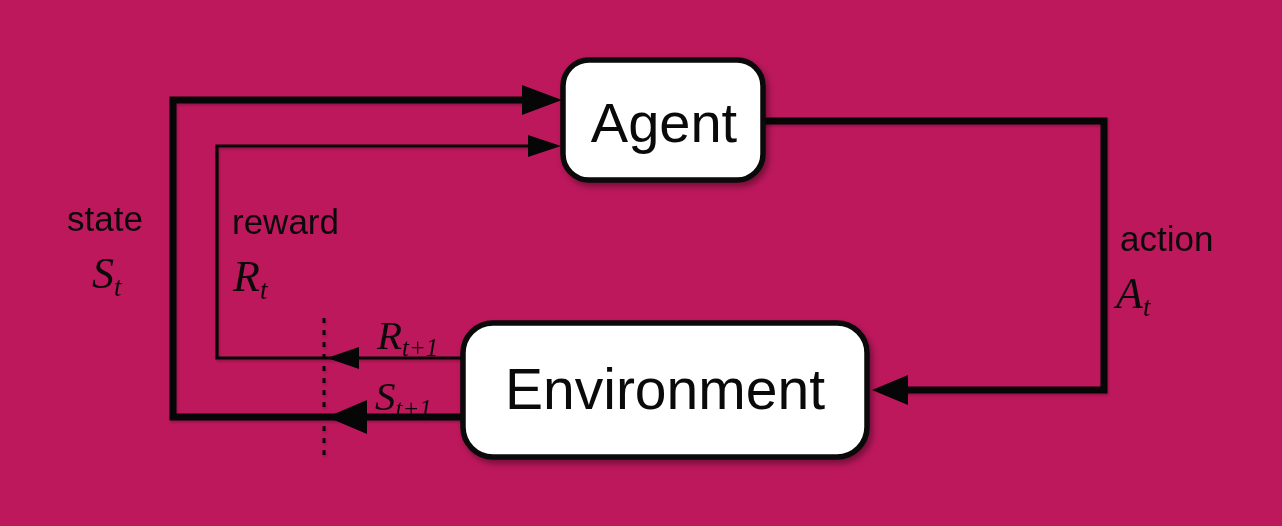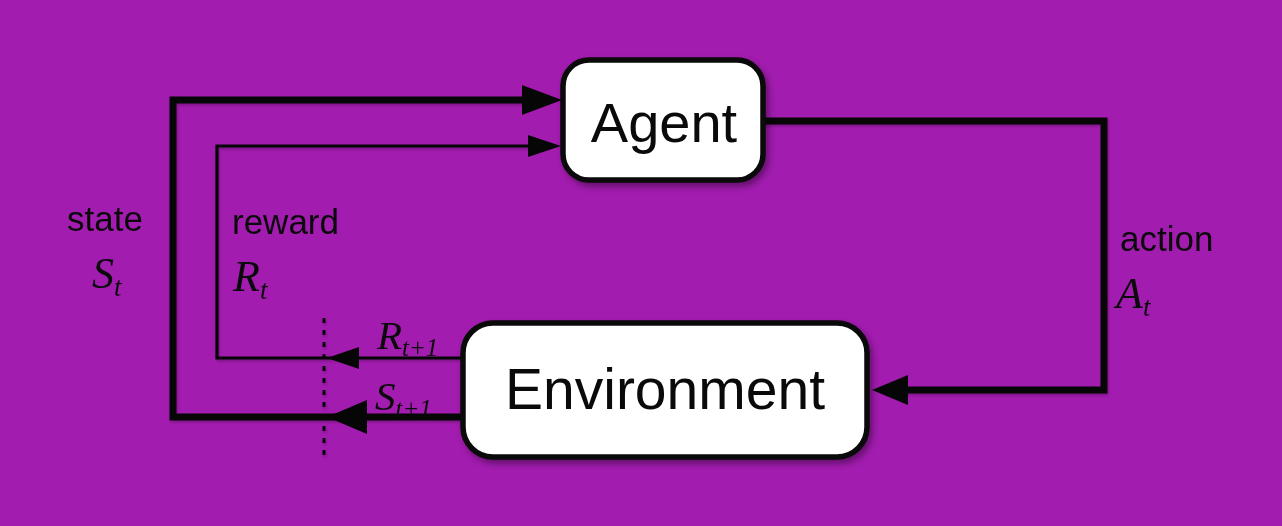--- a/index.html
+++ b/index.html
@@ -1,19 +1,19 @@
 <!DOCTYPE html>
 <html><head>
 <meta charset="utf-8">
 <style>
   html, body { margin: 0; padding: 0; background: #ffffff; }
   .canvas {
     position: relative;
     width: 1282px; height: 526px;
-    background: #a21caf;
+    background: #be185d;
     font-family: "Liberation Sans", sans-serif;
     overflow: hidden;
   }
   svg { display: block; }
   .flow-line { stroke: #060606; fill: none; }
   .flow-line.thick { stroke-width: 7; }
   .flow-line.thin  { stroke-width: 3.2; }
   .arrowhead { fill: #060606; stroke: none; }
   .node-box {
     fill: #ffffff;

